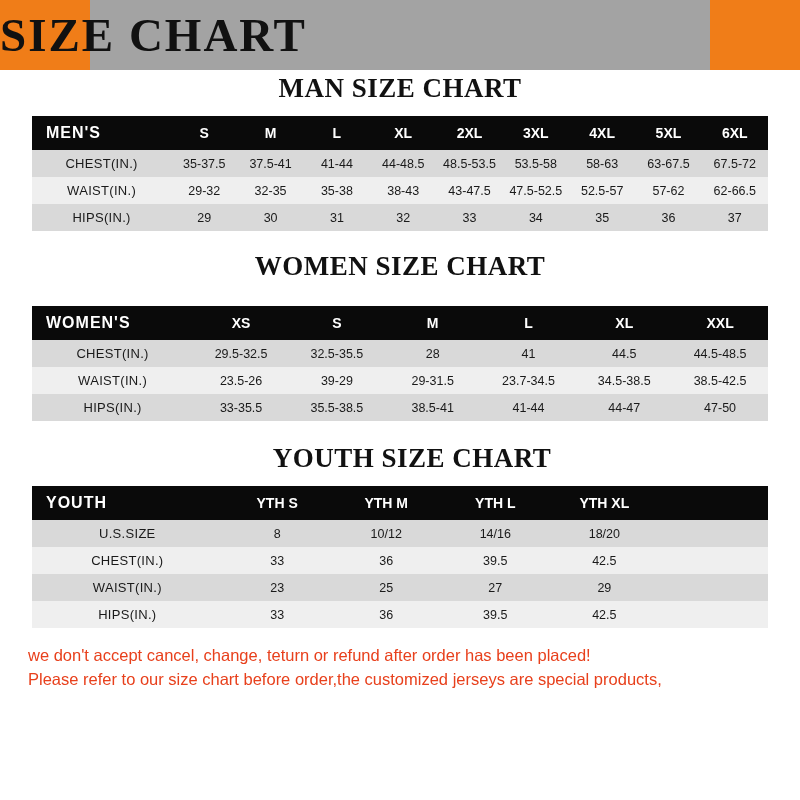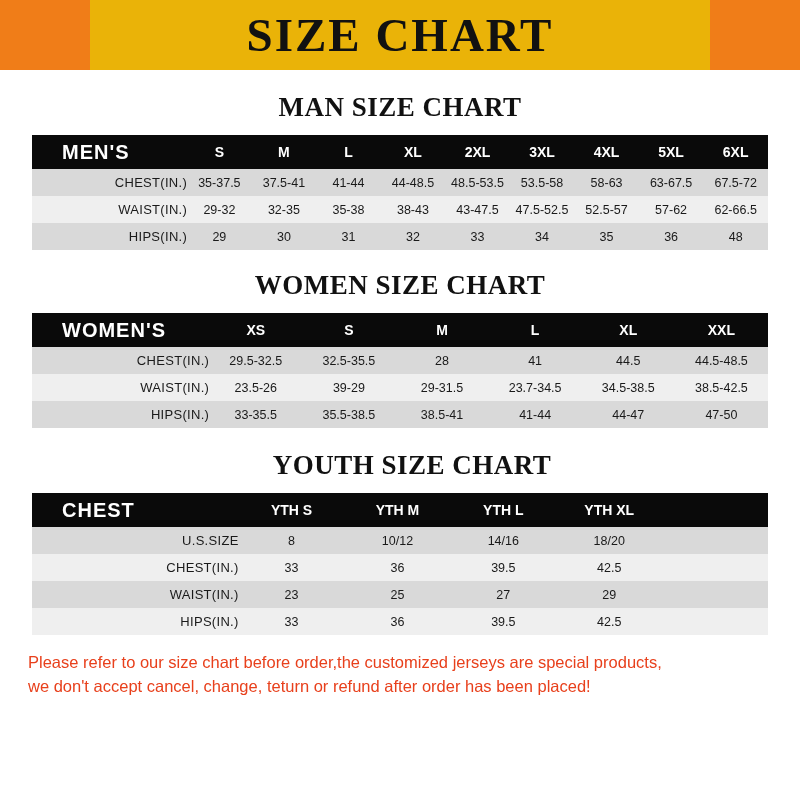--- a/index.html
+++ b/index.html
@@ -18,24 +18,24 @@
     width: 800px;
     height: 800px;
     background: #ffffff;
     box-sizing: border-box;
   }
 
   
   .banner {
     position: relative;
     height: 70px;
-    background: #eab308;
+    background: #a3a3a3;
     display: flex;
     align-items: center;
-    justify-content: center;
+    justify-content: flex-start;
   }
   .banner-left, .banner-right {
     position: absolute;
     top: 0;
     width: 90px;
     height: 70px;
     background: #f07d18;
   }
   .banner-left { left: 0; }
   .banner-right { right: 0; }
@@ -53,22 +53,22 @@
 
   
   .section-title {
     text-align: center;
     font-family: "Liberation Serif", serif;
     font-weight: bold;
     font-size: 27px;
     color: #111111;
     letter-spacing: 0.5px;
   }
-  .section-title.man    { margin-top: 22px; margin-bottom: 12px; }
-  .section-title.women  { margin-top: 20px; margin-bottom: 12px; }
+  .section-title.man    { margin-top: 3px; margin-bottom: 12px; }
+  .section-title.women  { margin-top: 20px; margin-bottom: 24px; }
   .section-title.youth  { margin-top: 22px; margin-bottom: 12px; padding-left: 24px; }
 
   
   .table-wrap {
     margin: 0 32px;
   }
   table.chart {
     width: 100%;
     border-collapse: collapse;
     table-layout: fixed;
@@ -84,32 +84,31 @@
   }
   table.chart thead th {
     background: #0a0a0a;
     color: #ffffff;
     font-weight: bold;
     font-size: 14px;
     height: 34px;
   }
   table.chart thead th.rowhead {
     text-align: left;
-    padding-left: 30px;
-    font-size: 20px;
+    padding-left: 14px;
+    font-size: 16px;
     letter-spacing: 1px;
     font-family: "Liberation Sans", sans-serif;
   }
   table.chart tbody tr.odd  td { background: #d9d9d9; }
   table.chart tbody tr.even td { background: #efefef; }
   table.chart tbody td.rowhead {
     font-weight: normal;
     font-size: 13px;
     letter-spacing: 0.3px;
-    text-align: right;
   }
 
   
   .men-col-0   { width: 17%; }
   .women-col-0 { width: 20%; }
   .youth-col-0 { width: 24%; }
 
   
   .footer-note {
     margin: 16px 28px 0 28px;
@@ -176,21 +175,21 @@
         <tr class="odd">
           <td class="rowhead men-col-0">HIPS(IN.)</td>
           <td>29</td>
           <td>30</td>
           <td>31</td>
           <td>32</td>
           <td>33</td>
           <td>34</td>
           <td>35</td>
           <td>36</td>
-          <td>48</td>
+          <td>37</td>
         </tr>
       </tbody>
     </table>
   </div>
 
   <div class="section-title women">WOMEN SIZE CHART</div>
   <div class="table-wrap">
     <table class="chart">
       <thead>
         <tr>
@@ -233,21 +232,21 @@
         </tr>
       </tbody>
     </table>
   </div>
 
   <div class="section-title youth">YOUTH SIZE CHART</div>
   <div class="table-wrap">
     <table class="chart">
       <thead>
         <tr>
-          <th class="rowhead youth-col-0">CHEST</th>
+          <th class="rowhead youth-col-0">YOUTH</th>
           <th>YTH S</th>
           <th>YTH M</th>
           <th>YTH L</th>
           <th>YTH XL</th>
           <th></th>
         </tr>
       </thead>
       <tbody>
         <tr class="odd">
           <td class="rowhead youth-col-0">U.S.SIZE</td>
@@ -279,17 +278,17 @@
           <td>36</td>
           <td>39.5</td>
           <td>42.5</td>
           <td></td>
         </tr>
       </tbody>
     </table>
   </div>
 
   <div class="footer-note">
+    <div>we don't accept cancel, change, teturn or refund after order has been placed!</div>
     <div>Please refer to our size chart before order,the customized jerseys are special products,</div>
-    <div>we don't accept cancel, change, teturn or refund after order has been placed!</div>
   </div>
 
 </div>
 
 </body></html>

